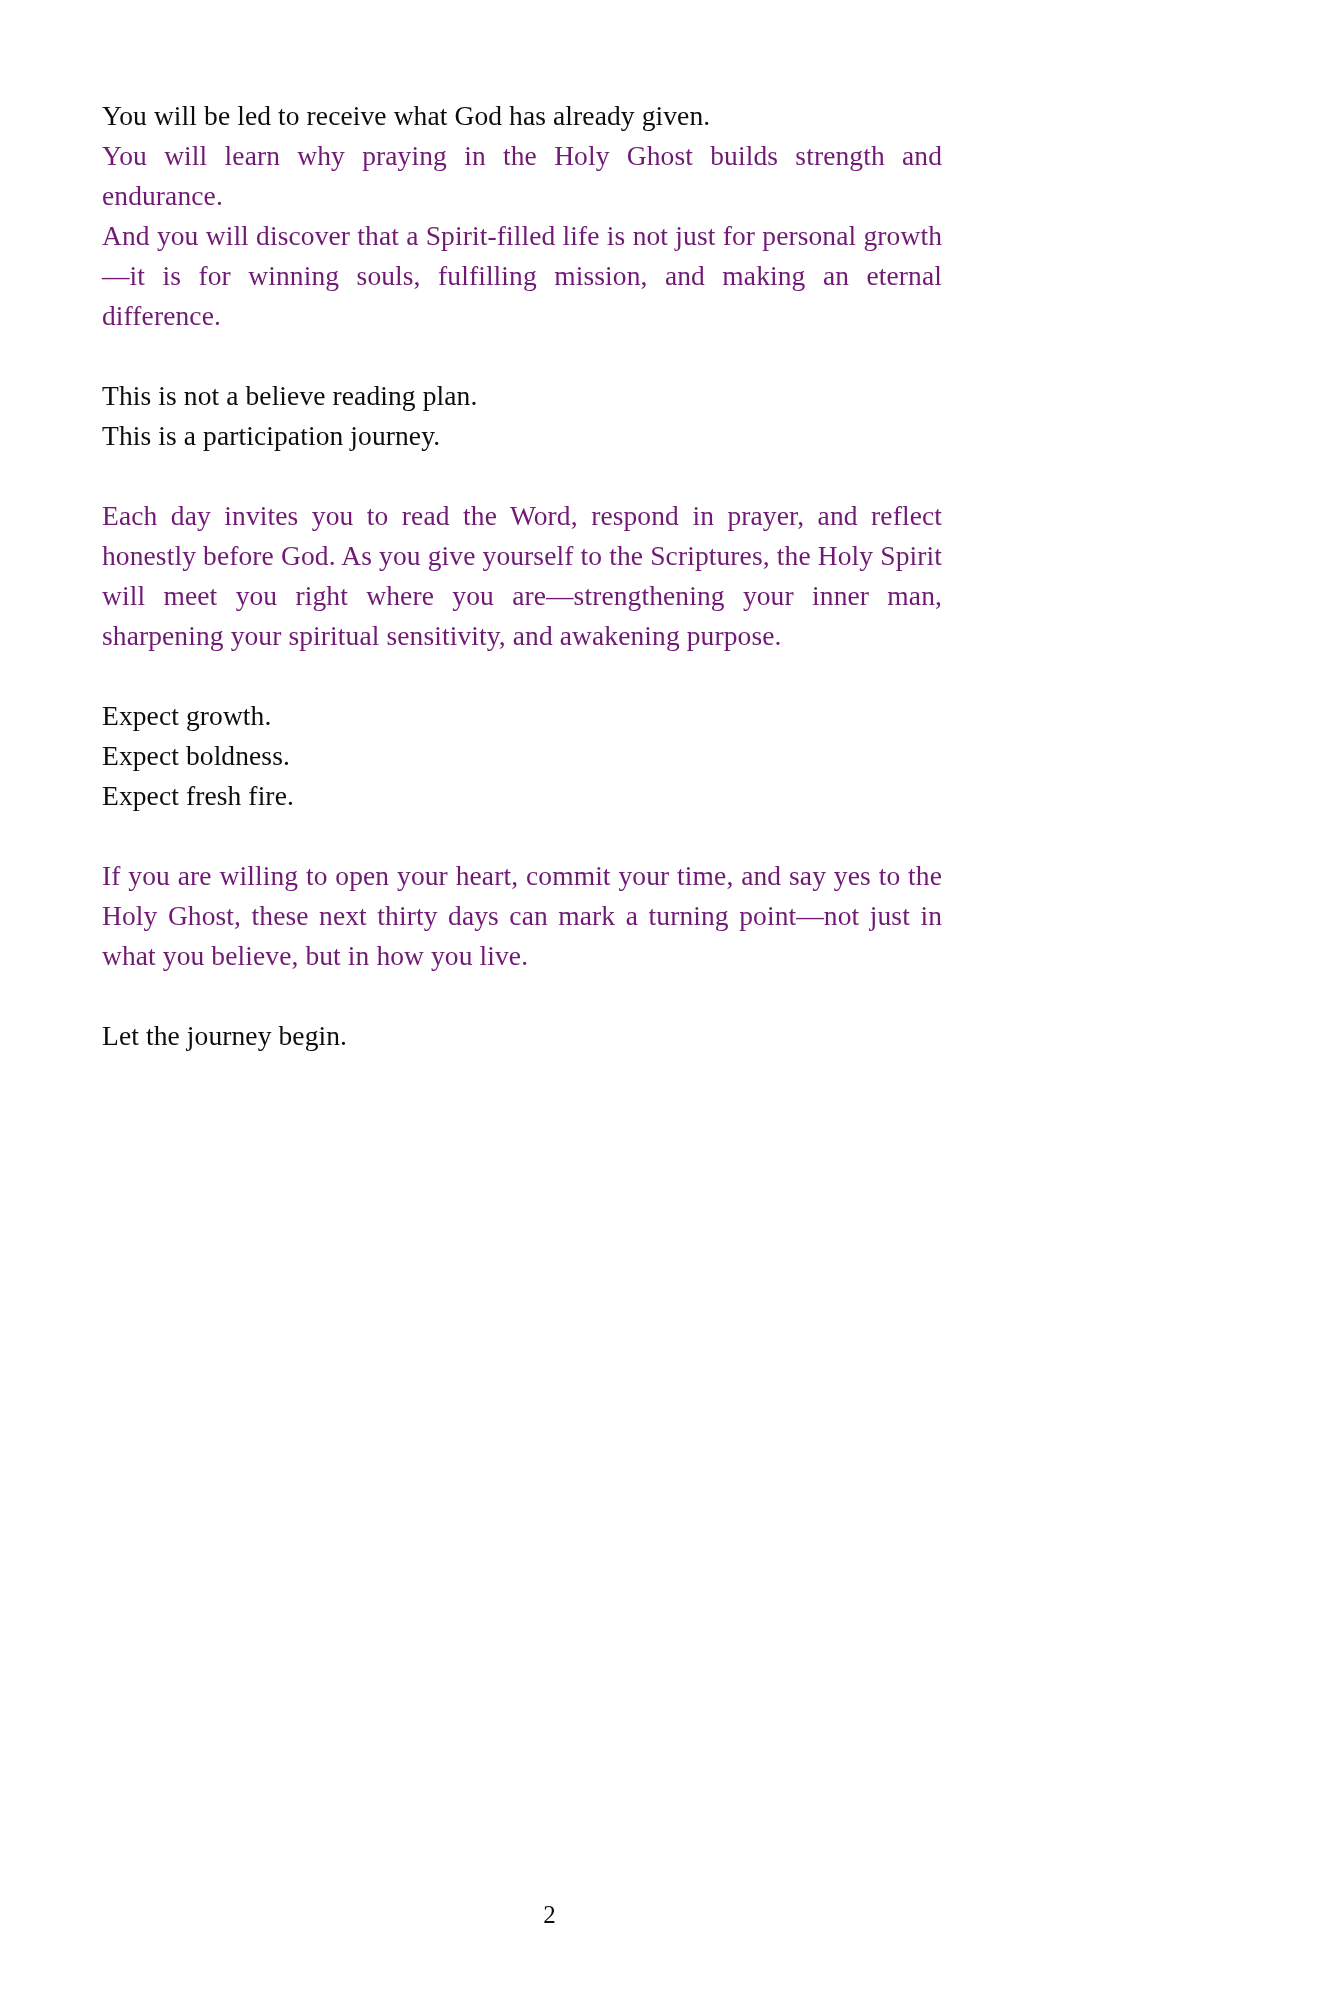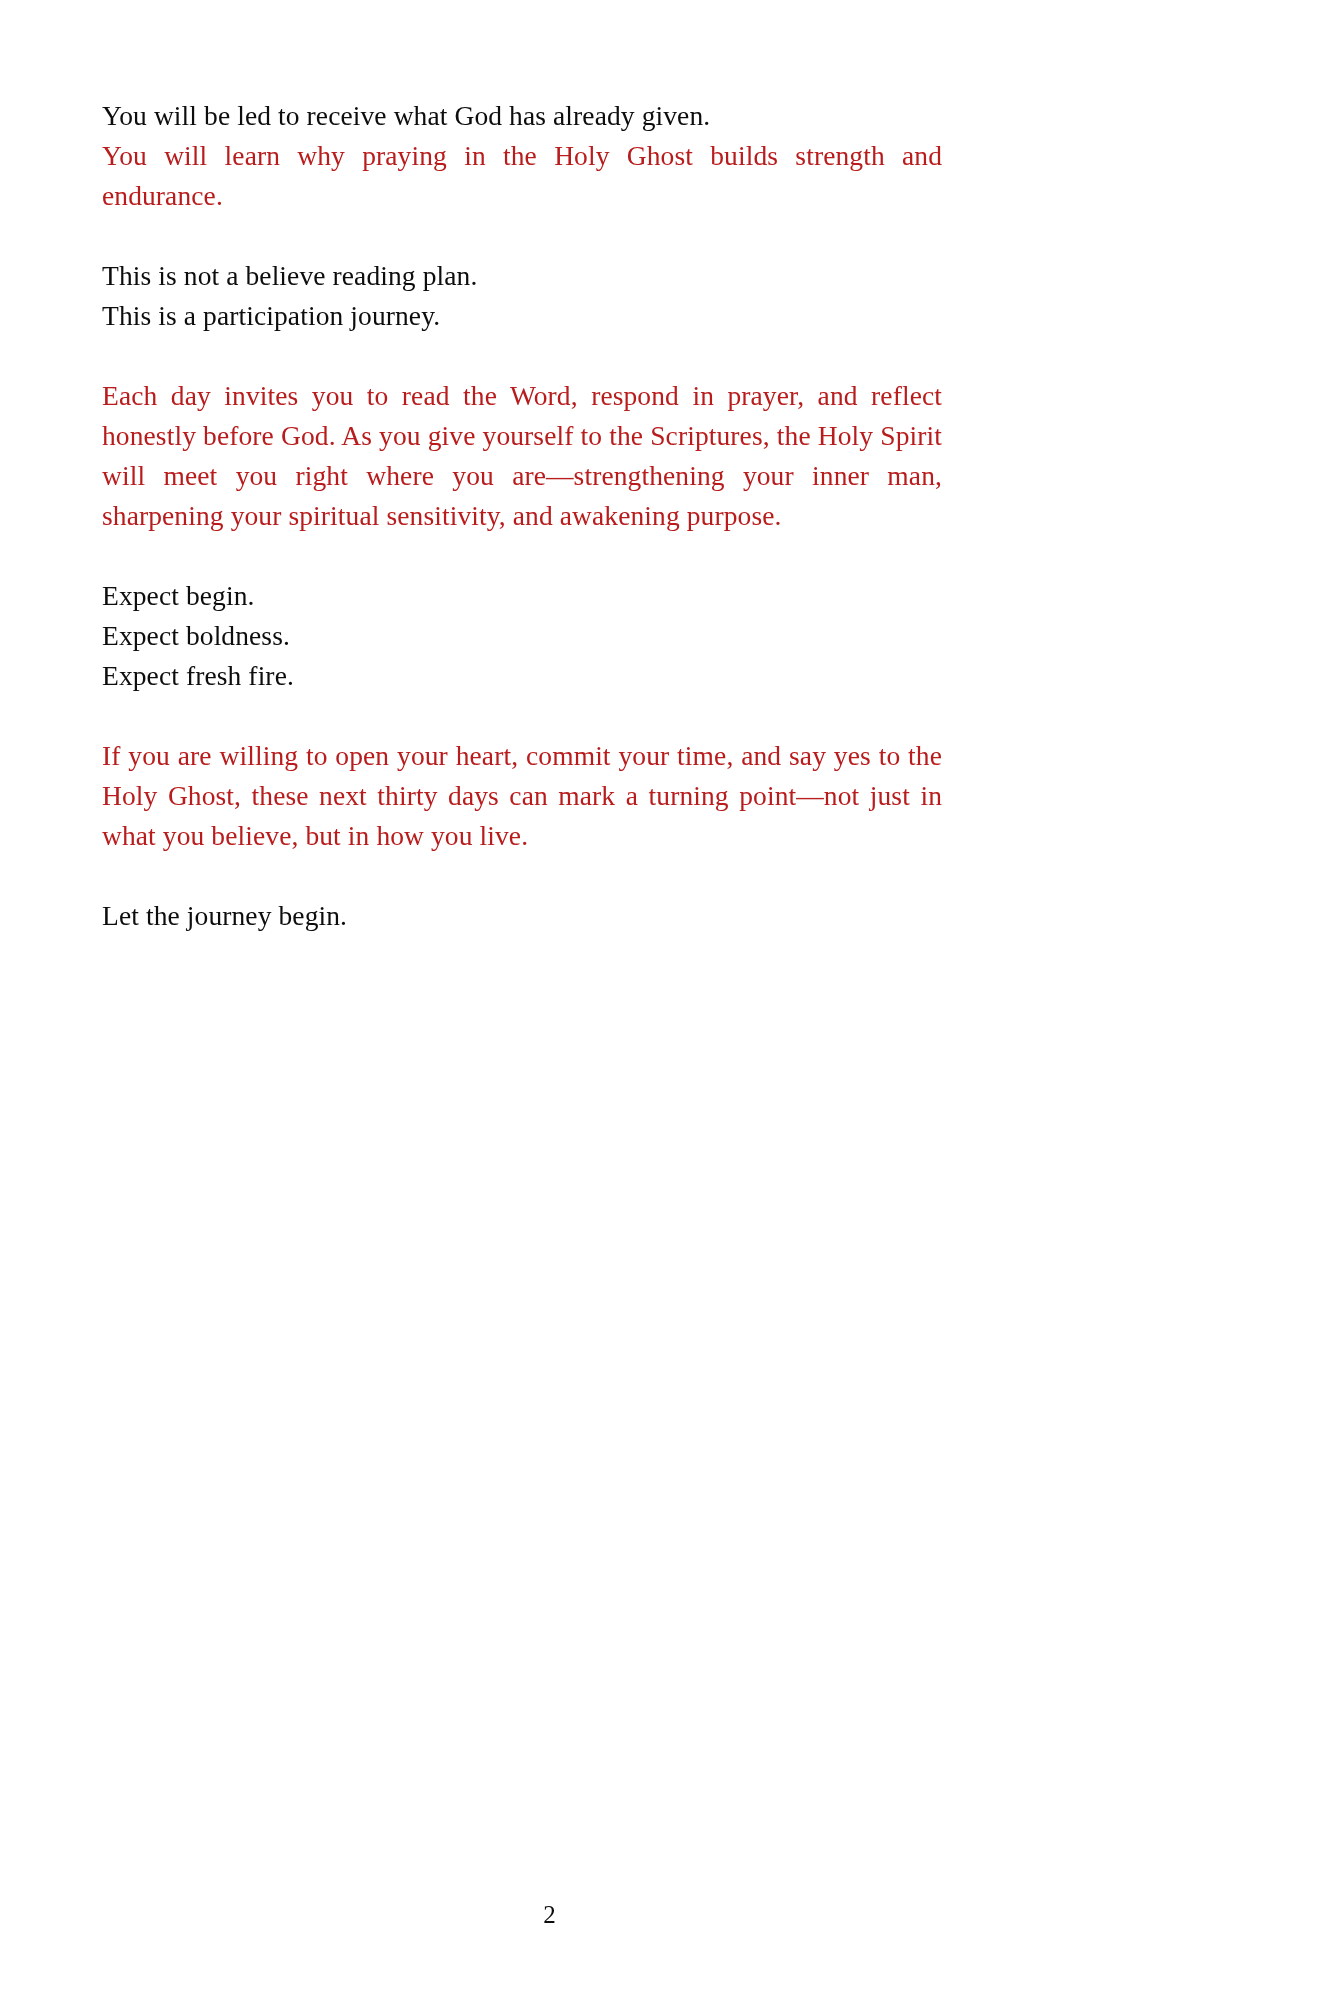--- a/index.html
+++ b/index.html
@@ -21,21 +21,21 @@
     left: 102px;
     top: 96px;
     width: 840px;
   }
   .para {
     margin: 0;
     font-size: 27.5px;
     line-height: 40px;
     text-align: justify;
     text-justify: inter-word;
-    color: #b91c1c;
+    color: #701a75;
     letter-spacing: 0.1px;
   }
   .para.last-line-left {
     text-align-last: left;
   }
   .lines {
     margin: 0;
     font-size: 27.5px;
     line-height: 40px;
     text-align: left;
@@ -61,30 +61,31 @@
 </style>
 </head>
 <body>
 
 <div class="page">
   <div class="text-block">
       <div class="lines">
         <div>You will be led to receive what God has already given.</div>
       </div>
       <p class="para last-line-left">You will learn why praying in the Holy Ghost builds strength and endurance.</p>
+      <p class="para last-line-left">And you will discover that a Spirit-filled life is not just for personal growth—it is for winning souls, fulfilling mission, and making an eternal difference.</p>
       <div class="gap"></div>
       <div class="lines">
         <div>This is not a believe reading plan.</div>
         <div>This is a participation journey.</div>
       </div>
       <div class="gap"></div>
       <p class="para last-line-left">Each day invites you to read the Word, respond in prayer, and reflect honestly before God. As you give yourself to the Scriptures, the Holy Spirit will meet you right where you are—strengthening your inner man, sharpening your spiritual sensitivity, and awakening purpose.</p>
       <div class="gap"></div>
       <div class="lines">
-        <div>Expect begin.</div>
+        <div>Expect growth.</div>
         <div>Expect boldness.</div>
         <div>Expect fresh fire.</div>
       </div>
       <div class="gap"></div>
       <p class="para last-line-left">If you are willing to open your heart, commit your time, and say yes to the Holy Ghost, these next thirty days can mark a turning point—not just in what you believe, but in how you live.</p>
       <div class="gap"></div>
       <div class="lines">
         <div>Let the journey begin.</div>
       </div>
     </div>

